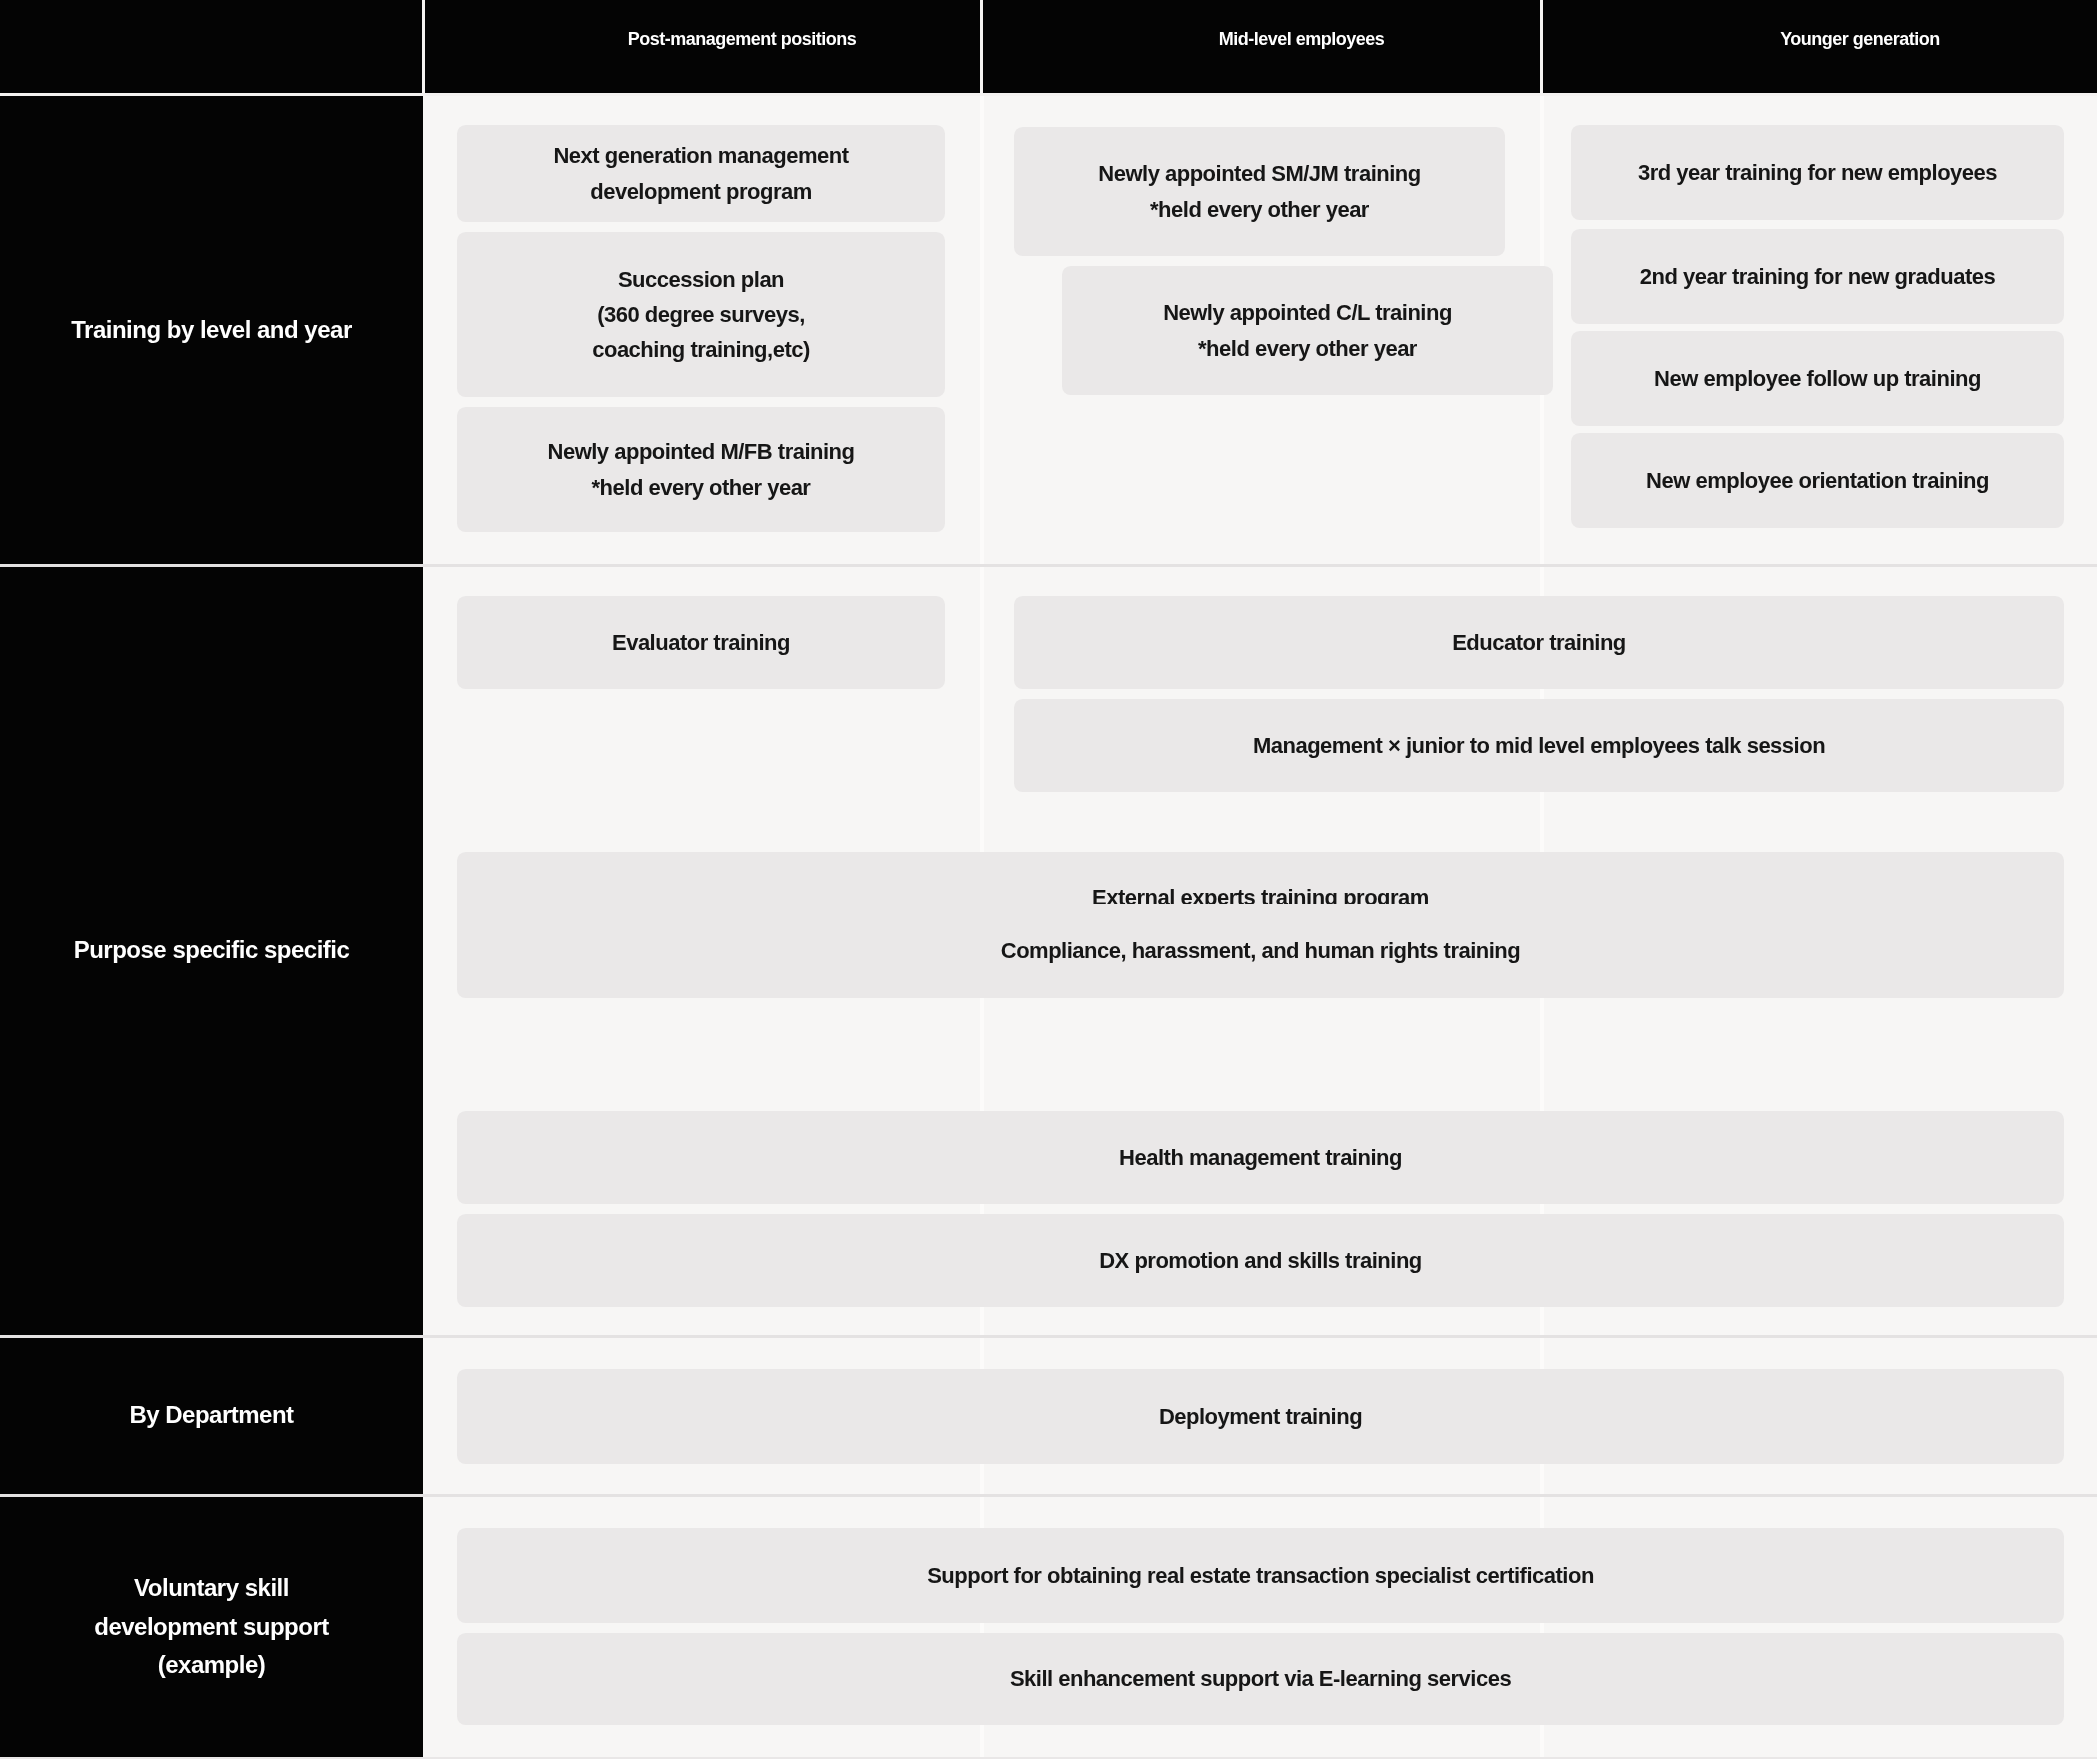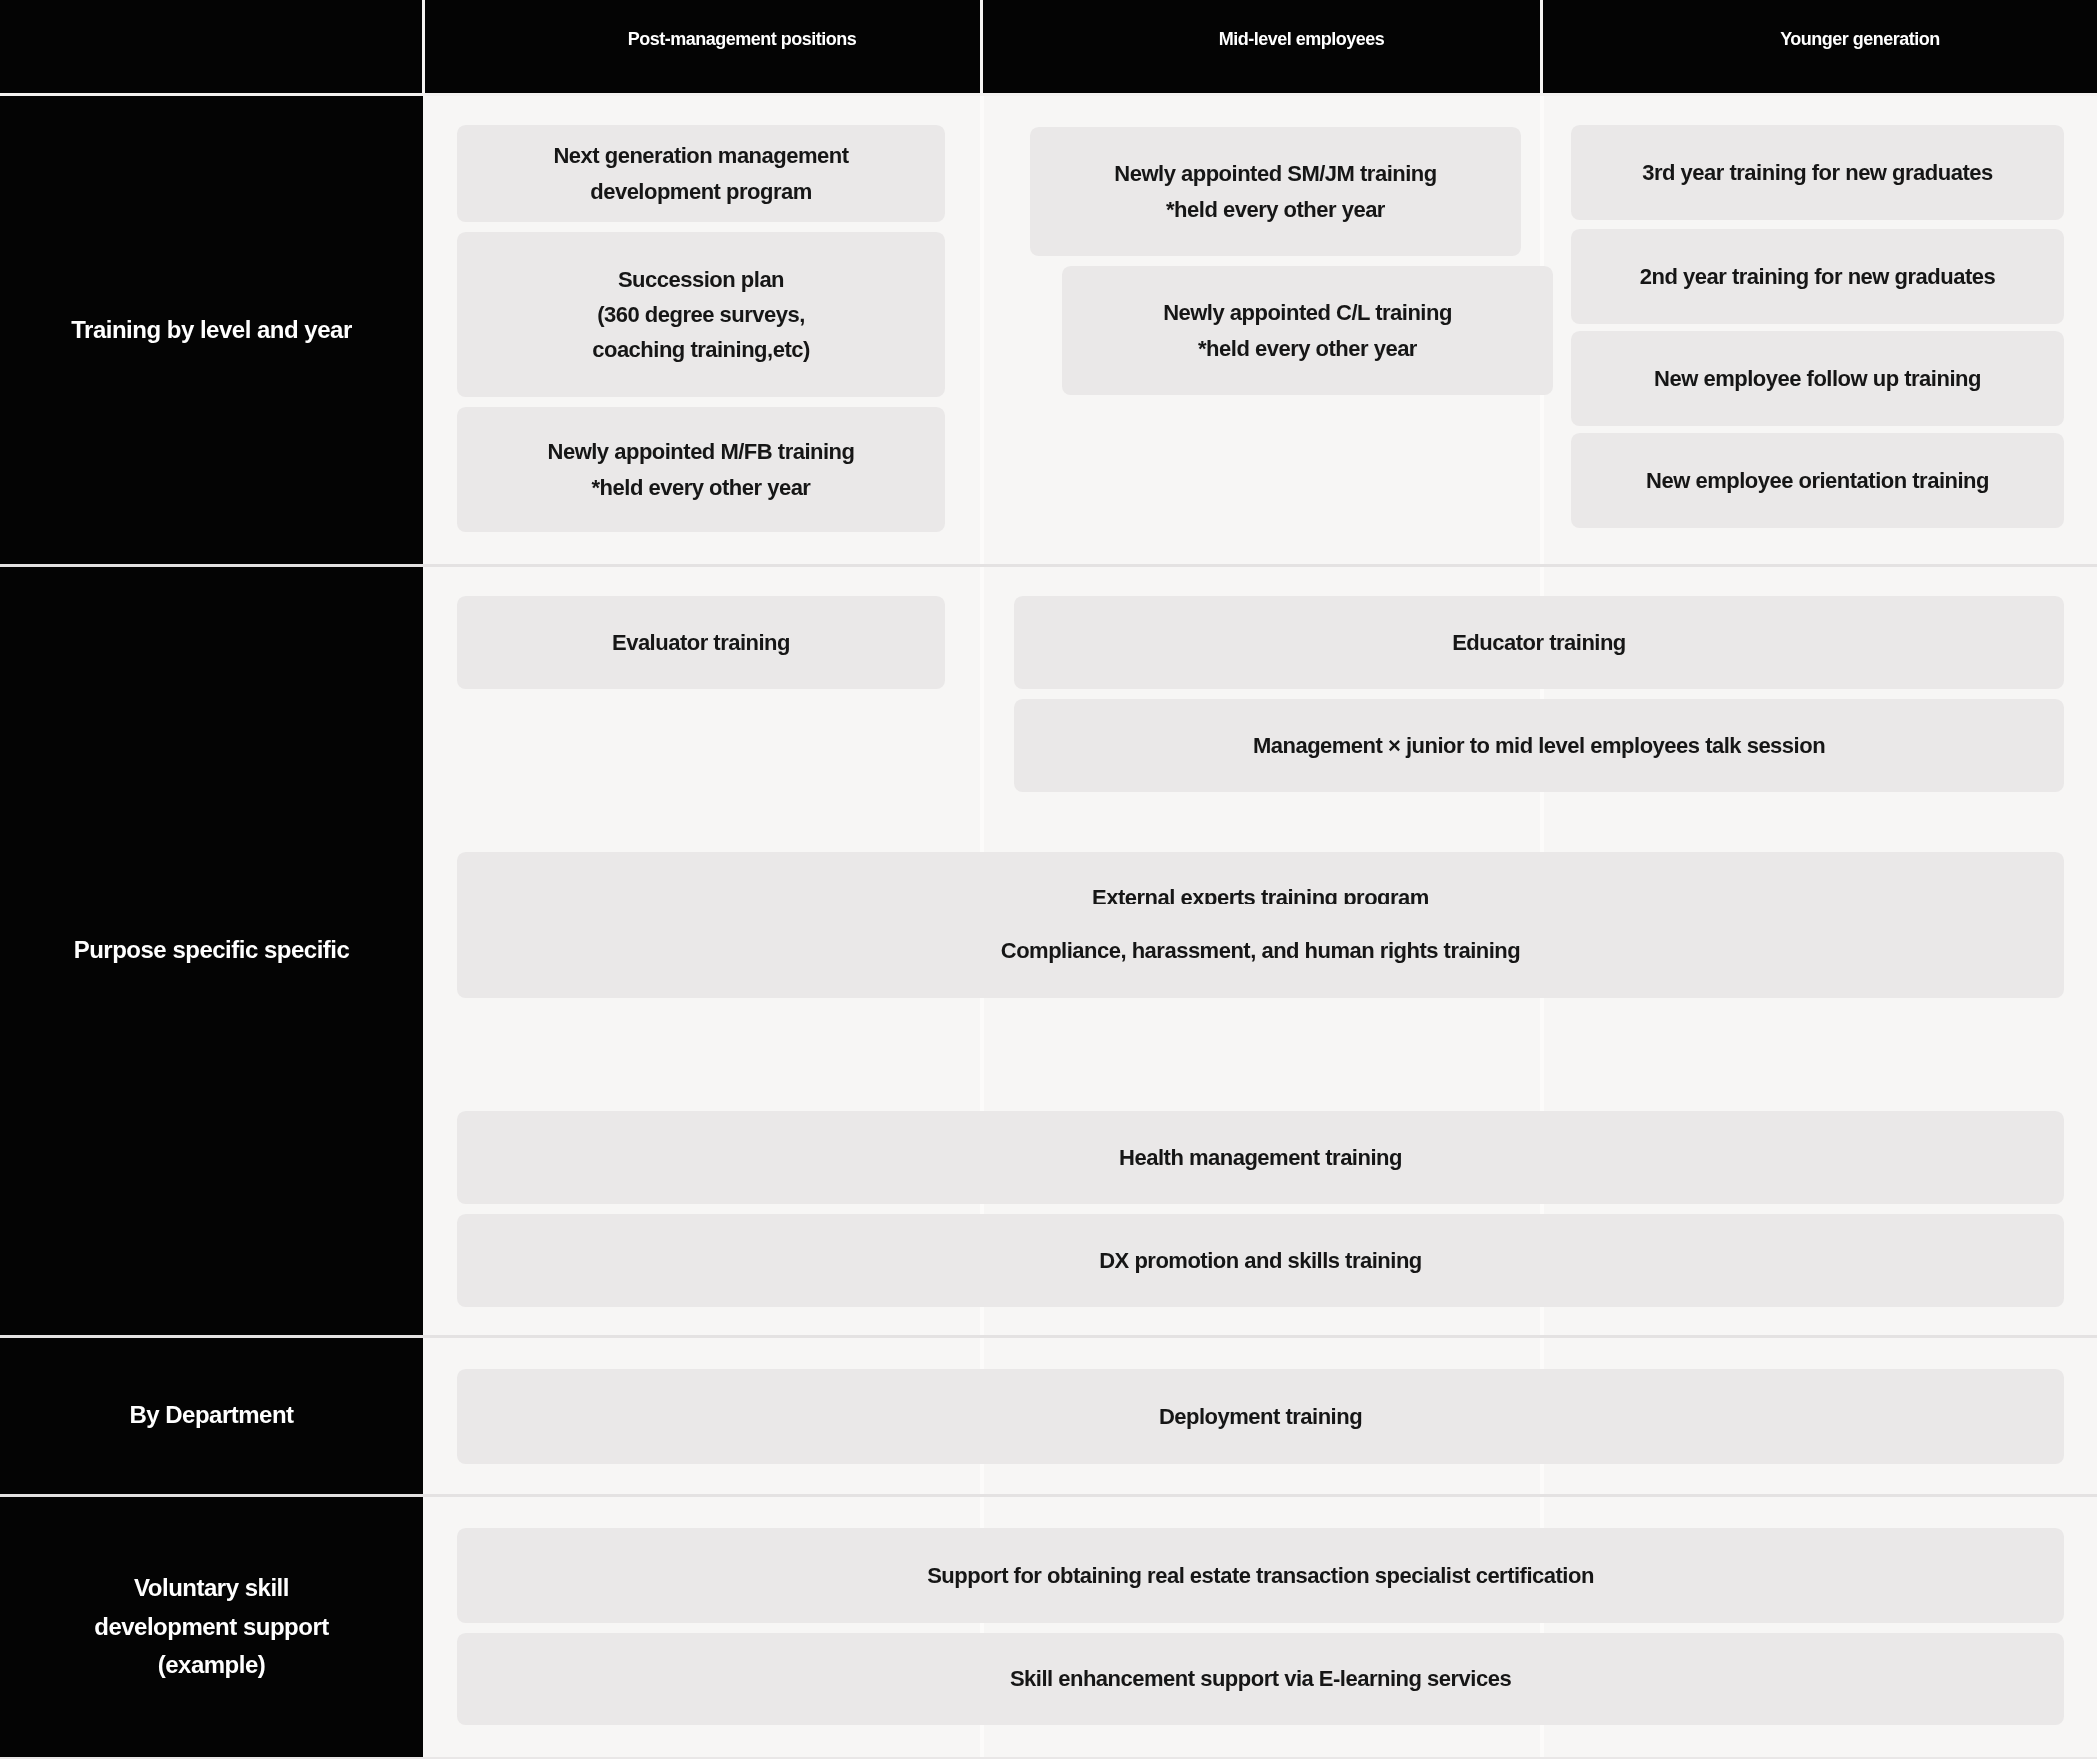--- a/index.html
+++ b/index.html
@@ -92,26 +92,26 @@
 (example)</div>
 
   <div class="box" style="left:457px; top:125px; width:488px; height:97px;">Next generation management
 development program</div>
   <div class="box" style="left:457px; top:232px; width:488px; height:165px;">Succession plan
 (360 degree surveys,
 coaching training,etc)</div>
   <div class="box" style="left:457px; top:407px; width:488px; height:125px;">Newly appointed M/FB training
 *held every other year</div>
 
-  <div class="box" style="left:1014px; top:127px; width:491px; height:129px;margin-left:16px;">Newly appointed SM/JM training
+  <div class="box" style="left:1014px; top:127px; width:491px; height:129px;">Newly appointed SM/JM training
 *held every other year</div>
   <div class="box" style="left:1062px; top:266px; width:491px; height:129px;text-align:center;">Newly appointed C/L training
 *held every other year</div>
 
-  <div class="box" style="left:1571px; top:125px; width:493px; height:95px;">3rd year training for new graduates</div>
+  <div class="box" style="left:1571px; top:125px; width:493px; height:95px;">3rd year training for new employees</div>
   <div class="box" style="left:1571px; top:229px; width:493px; height:95px;">2nd year training for new graduates</div>
   <div class="box" style="left:1571px; top:331px; width:493px; height:95px;">New employee follow up training</div>
   <div class="box" style="left:1571px; top:433px; width:493px; height:95px;">New employee orientation training</div>
 
   <div class="box" style="left:457px; top:596px; width:488px; height:93px;">Evaluator training</div>
   <div class="box" style="left:1014px; top:596px; width:1050px; height:93px;">Educator training</div>
   <div class="box" style="left:1014px; top:699px; width:1050px; height:93px;">Management × junior to mid level employees talk session</div>
 
   <div class="box" style="left:457px; top:804px; width:1607px; height:91px;margin-top:48px;">External experts training program</div>
   <div class="box" style="left:457px; top:904px; width:1607px; height:94px;">Compliance, harassment, and human rights training</div>

